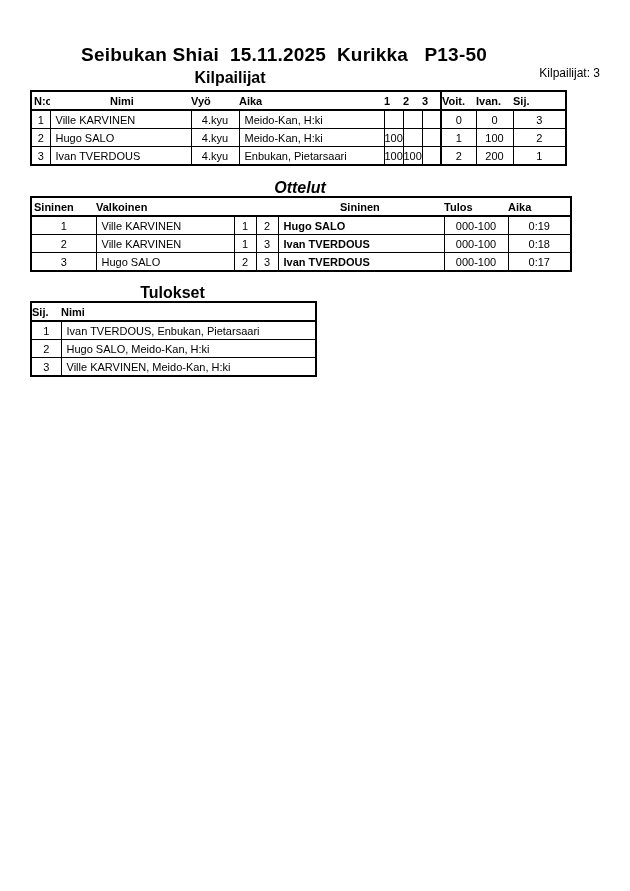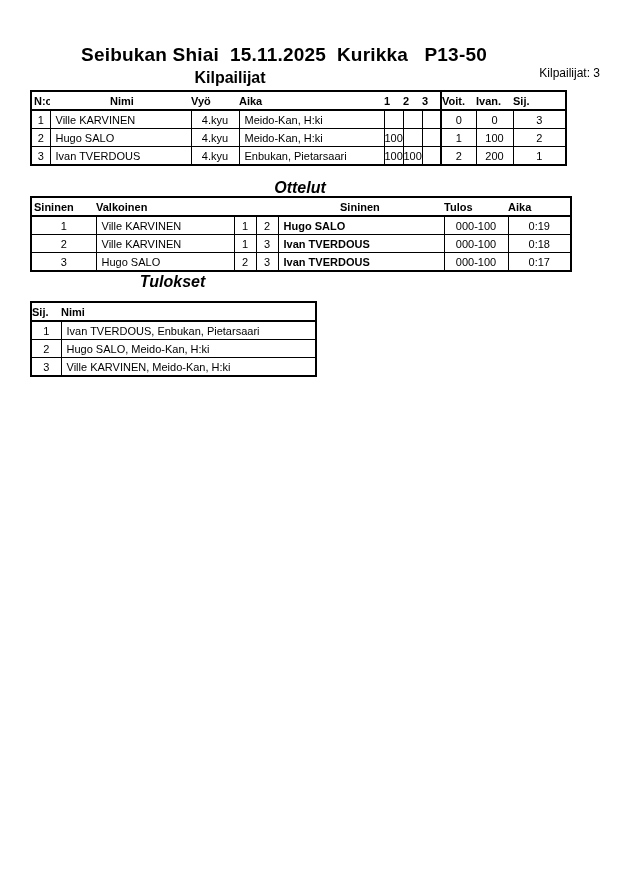--- a/index.html
+++ b/index.html
@@ -14,21 +14,21 @@
     top:44px; left:0; width:568px;
     text-align:center; font-weight:bold; font-size:19px;
     white-space:pre; letter-spacing:0.2px;
   }
   #competitors-count {
     top:66px; right:30px; font-size:12px;
   }
   .sec-title { font-weight:bold; font-size:16px; text-align:center; }
   #sec-competitors { top:69px;  left:130px; width:200px; }
   #sec-matches     { top:179px; left:30px;  width:540px;font-style:italic; }
-  #sec-results     { top:273px; left:30px;  width:285px;font-style:italic; }
+  #sec-results     { top:284px; left:30px;  width:285px; }
 
   table {
     position:absolute;
     border-collapse:collapse; table-layout:fixed;
     font-size:11px; border:2px solid #000;
   }
   #competitors-table { top:90px;  left:30px; width:535px; }
   #matches-table     { top:196px; left:30px; width:540px; }
   #results-table     { top:301px; left:30px; width:285px; }
 

